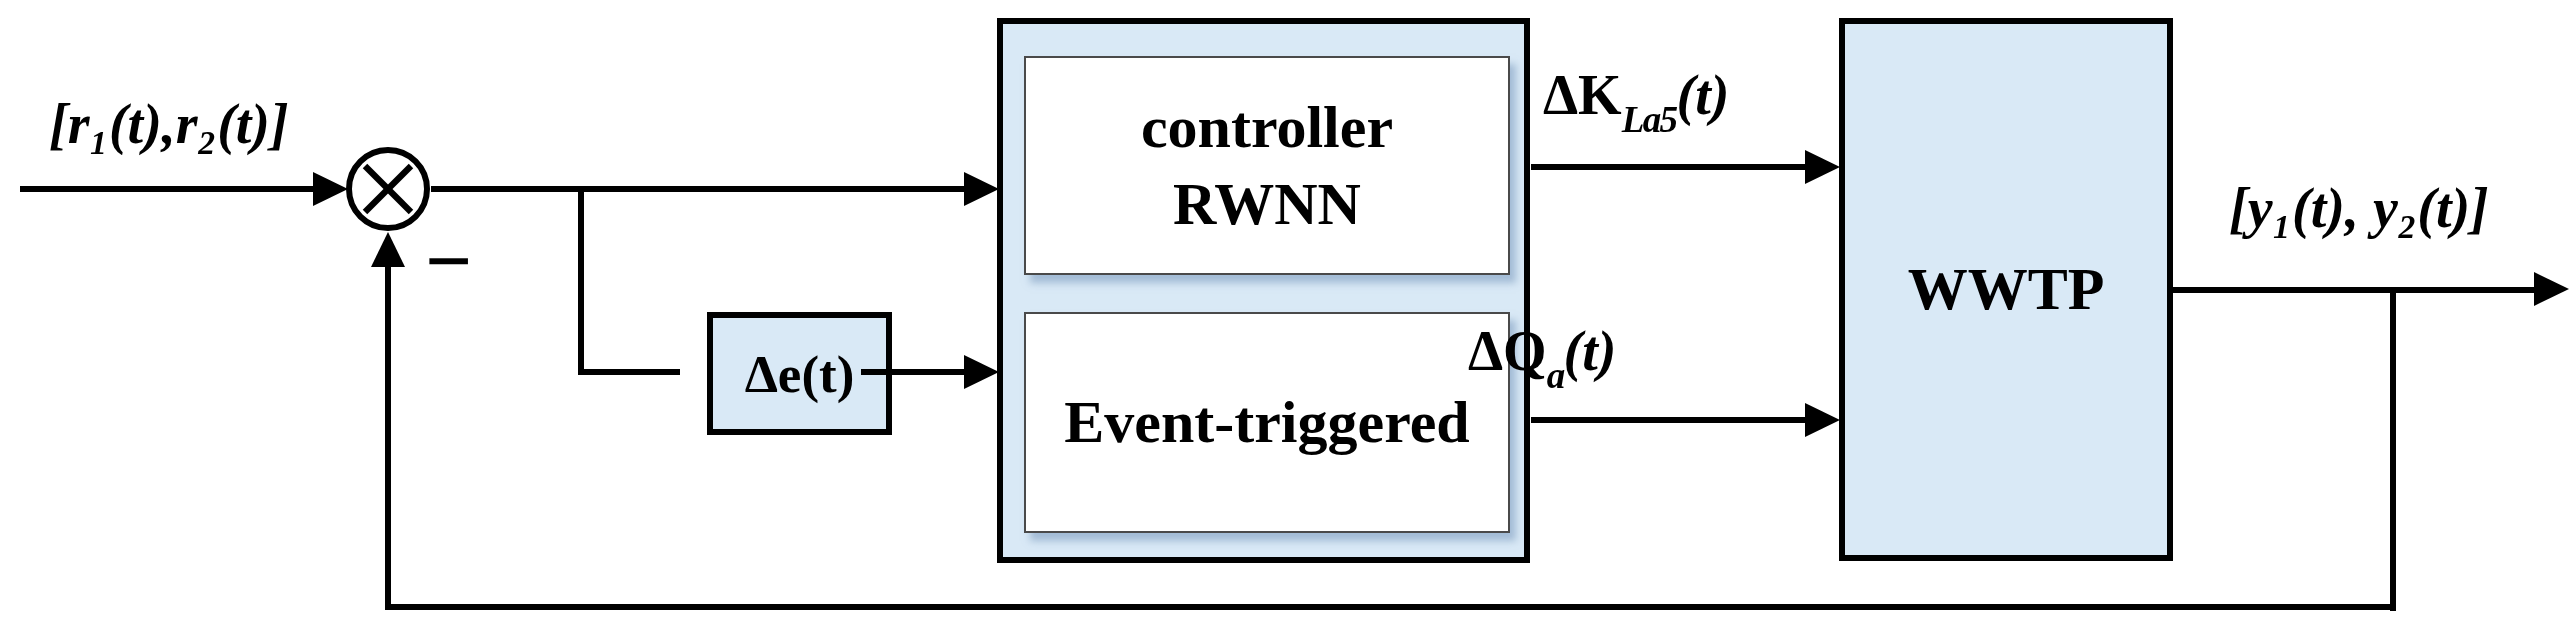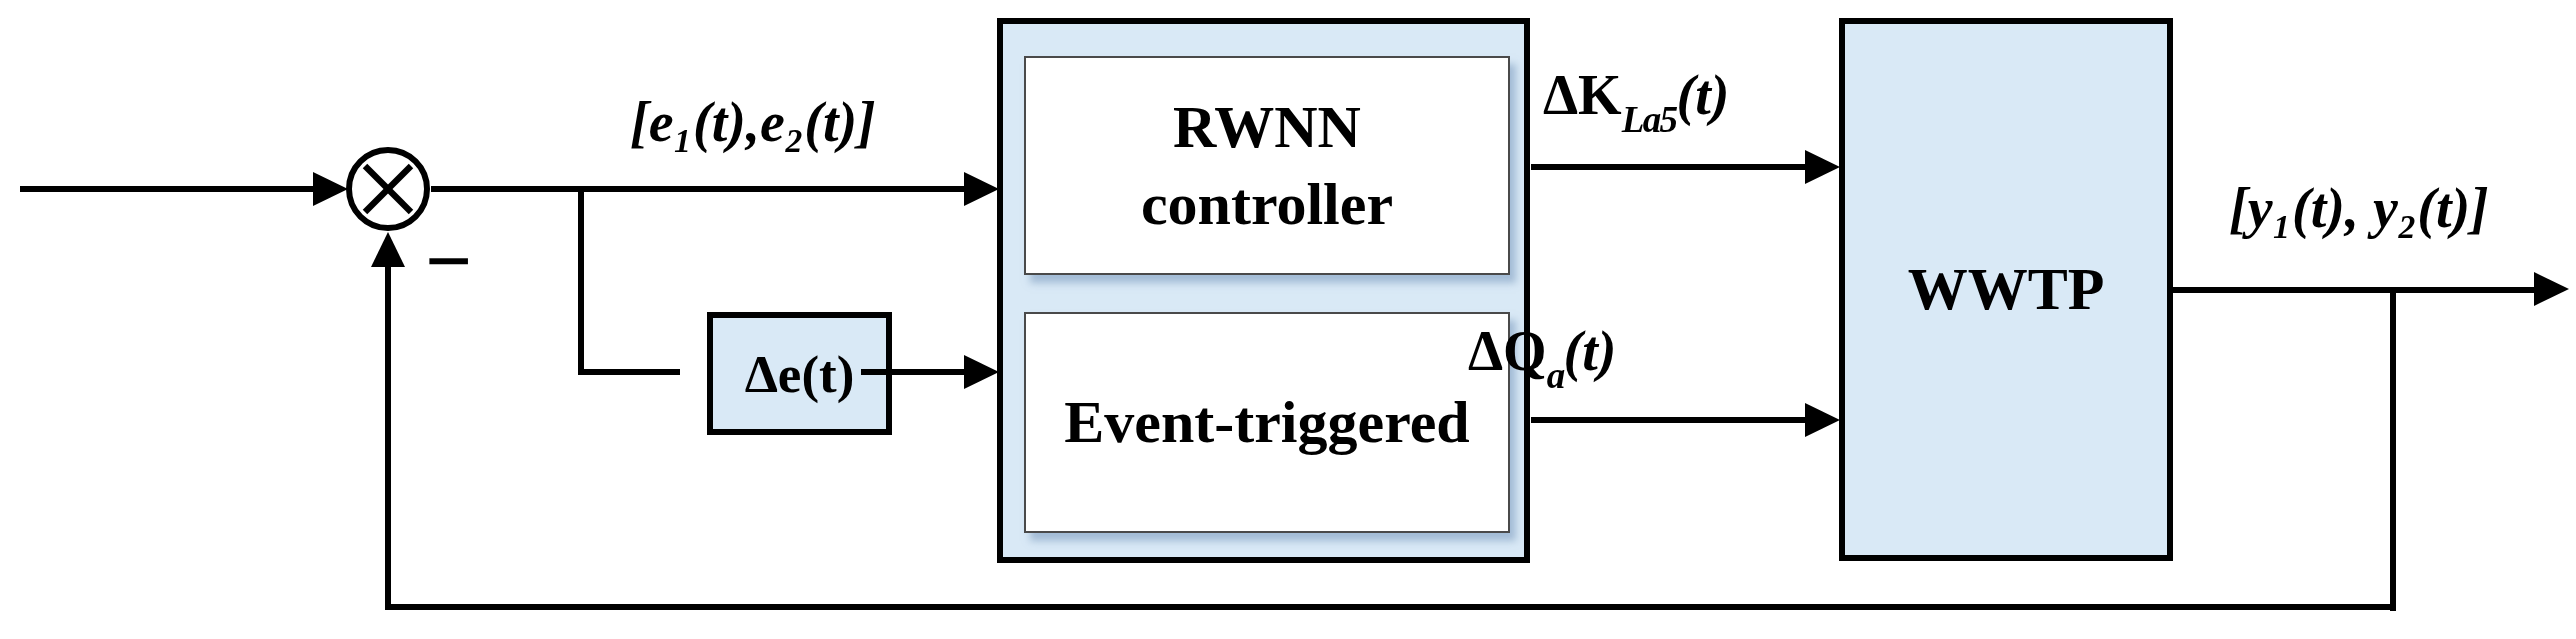--- a/index.html
+++ b/index.html
@@ -37,48 +37,48 @@
   .sig sub{font-size:37px;font-style:italic;line-height:0;vertical-align:-17.5px;letter-spacing:-1.6px;}
   .minus{position:absolute;font-weight:bold;font-size:83px;line-height:1;color:#000;}
   .delabel{font-weight:bold;font-size:53px;color:#000;white-space:nowrap;}
   .wwtp-flex{display:flex;align-items:center;justify-content:center;width:100%;height:100%;}
 </style>
 </head>
 <body>
 
 <div class="stage">
 
+  <div class="sig ital" style="left:49px;top:96px;">[r₁(t),r₂(t)]</div>
   <div class="hline" style="left:20px;top:186px;width:295px;"></div>
   <div class="arr arr-r" style="left:313px;top:172px;"></div>
 
   <div class="sum">
     <svg width="84" height="84" viewBox="0 0 106 106">
       <line x1="24" y1="24" x2="82" y2="82" stroke="#000" stroke-width="8"></line>
       <line x1="82" y1="24" x2="24" y2="82" stroke="#000" stroke-width="8"></line>
     </svg>
   </div>
   <div class="minus" style="left:425px;top:220px;">−</div>
 
-  <div class="sig ital" style="left:630px;top:94px;">[e₁(t),e₂(t)]</div>
   <div class="hline" style="left:431px;top:186px;width:535px;"></div>
   <div class="arr arr-r" style="left:964px;top:172px;"></div>
 
   <div class="vline" style="left:578px;top:186px;height:189px;"></div>
   <div class="hline" style="left:578px;top:369px;width:102px;"></div>
   <div class="block" style="left:707px;top:312px;width:185px;height:123px;display:flex;align-items:center;justify-content:center;">
     <span class="delabel">Δe(t)</span>
   </div>
   <div class="hline" style="left:861px;top:369px;width:104px;"></div>
   <div class="arr arr-r" style="left:964px;top:355px;"></div>
 
   <div class="block" style="left:997px;top:18.3px;width:533px;height:545px;"></div>
   <div class="inner" style="left:1024px;top:56px;width:486px;height:219px;">
     <div class="blocktext">
+      <span style="display:block;">controller</span>
       <span style="display:block;">RWNN</span>
-      <span style="display:block;">controller</span>
     </div>
   </div>
   <div class="inner" style="left:1024px;top:312px;width:486px;height:221px;">
     <div class="blocktext">
       <span style="display:block;text-align:center;">Event-triggered</span>
     </div>
   </div>
 
   <div class="sig" style="left:1543px;top:67px;">
     <span>ΔK</span><sub>La5</sub><span class="ital">(t)</span>

